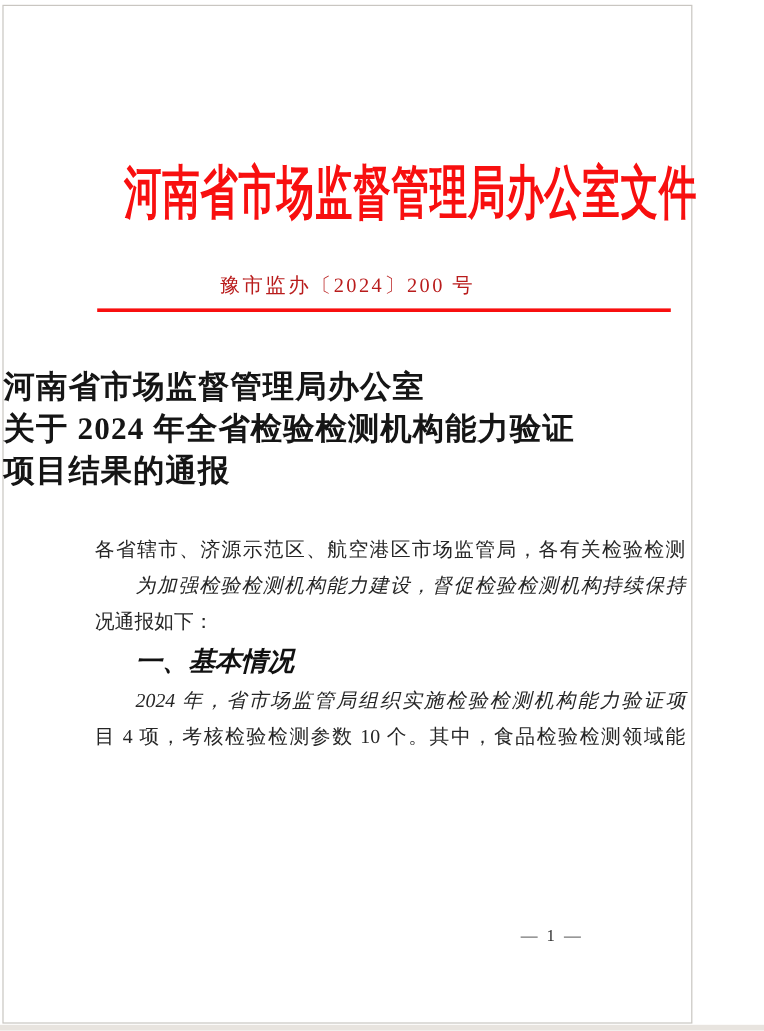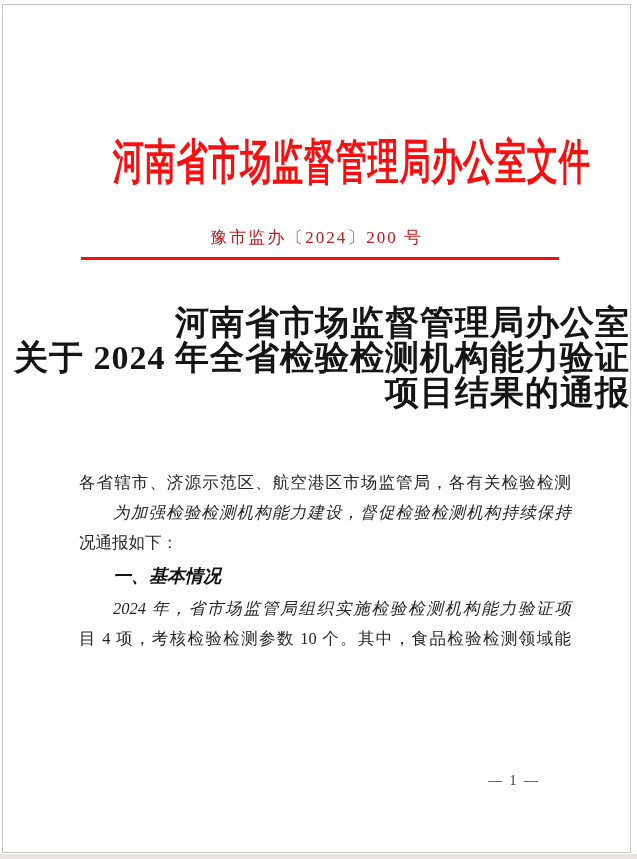--- a/index.html
+++ b/index.html
@@ -12,21 +12,21 @@
     background: #ffffff;
     position: relative;
     overflow: hidden;
     font-family: "Liberation Serif", "DejaVu Serif", serif;
     color: #222;
   }
   .page {
     position: absolute;
     left: 2px;
     top: 4px;
-    width: 629px;
+    width: 575px;
     height: 849px;
     box-sizing: border-box;
     background: #ffffff;
     border: 1px solid #c9c6c1;
   }
   .bottom-mat {
     position: absolute;
     left: 0;
     top: 854px;
     width: 637px;
@@ -68,30 +68,30 @@
     left: 78px;
     width: 478px;
     height: 3px;
     background: #f80f0f;
   }
   .title-block {
     position: absolute;
     top: 300px;
     left: 0;
     width: 100%;
-    text-align: right;
-    font-size: 34px;
+    text-align: left;
+    font-size: 26px;
     font-weight: bold;
     line-height: 35px;
     letter-spacing: 1px;
     color: #151515;
   }
   .body-text {
     position: absolute;
-    top: 463px;
+    top: 438px;
     left: 76px;
     width: 492px;
     font-size: 16.5px;
     color: #262626;
   }
   .line {
     height: 30px;
     line-height: 30px;
     white-space: nowrap;
     overflow: visible;
@@ -103,21 +103,21 @@
   }
   .line.ind {
     text-indent: 34px;
     font-style: italic;
   }
   .line.head {
     height: 36px;
     line-height: 36px;
     font-family: "Liberation Sans", "DejaVu Sans", sans-serif;
     font-weight: bold;
-    font-size: 18px;
+    font-size: 22px;
     color: #111111;
   }
   .page-number {
     position: absolute;
     top: 766px;
     right: 90px;
     height: 20px;
     line-height: 20px;
     font-size: 14px;
     letter-spacing: 2px;

